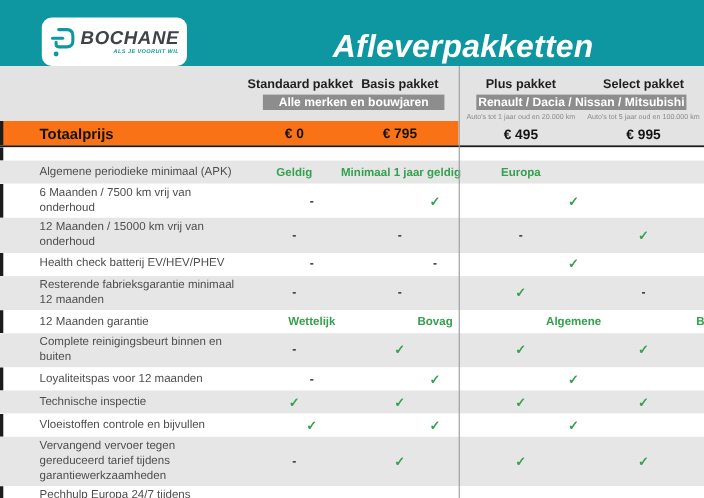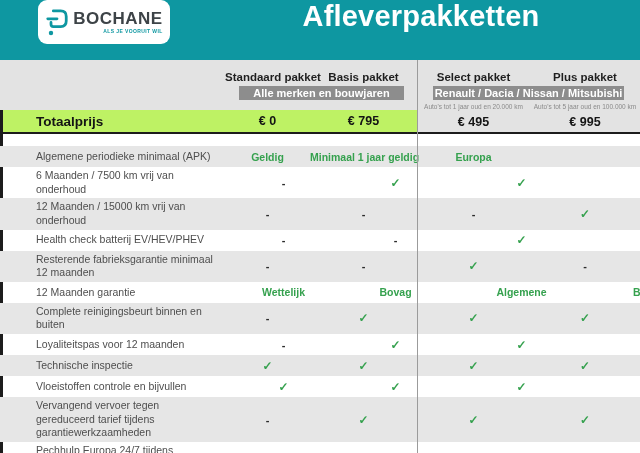--- a/index.html
+++ b/index.html
@@ -1,39 +1,39 @@
 <!DOCTYPE html>
 <html style="--teal: #0e97a1; --green: #35a14e; --band_gray: #8d8d8d; --zone_gray: #e3e3e3; --row_gray: #e6e6e6; --edge_black: #1c1c1c;"><head>
 <meta charset="utf-8">
 <style>
   html,body { margin:0; padding:0; background:#fff; }
   body { width:640px; height:453px; overflow:hidden; font-family:"Liberation Sans", sans-serif; }
   .page { width:640px; height:453px; display:flex; flex-direction:column; }
 
   
-  .topbar { height:60px; background:var(--teal); display:flex; align-items:flex-start; flex:none; }
+  .topbar { height:60px; background:var(--teal); display:flex; align-items:flex-end; flex:none;font-style:italic; }
   .logo-box { width:132px; height:44px; background:#fff; border-radius:9px; margin-left:38px;
               display:flex; align-items:center; justify-content:center; gap:4px; flex:none; }
   .logo-icon { width:24px; height:30px; flex:none; }
   .logo-text { display:flex; flex-direction:column; align-items:flex-end; }
   .logo-name { font-size:17px; font-weight:bold; color:#3d4347; letter-spacing:.5px; line-height:17px; }
   .logo-tag  { font-size:5px; font-weight:bold; color:var(--teal); letter-spacing:.4px; margin-top:1px; }
   .title { flex:1; text-align:center; margin:0; color:#fff; font-size:29px; font-weight:bold;
            letter-spacing:.2px; transform:translateX(16px); }
 
   
   .content { position:relative; flex:1; display:flex; flex-direction:column; border-bottom:2px solid var(--edge_black); }
   .vline { position:absolute; left:417px; top:0; bottom:0; width:1px; background:#9b9b9b; z-index:6; }
 
   
   .zone { display:flex; border-bottom:2px solid var(--edge_black); flex:none; }
   .zone-left { width:417px; flex:none; }
   .zl-gray { height:50px; background:var(--zone_gray); display:grid;
              grid-template-columns:225px 85px 107px; grid-template-rows:26px 14px; }
-  .zl-total { height:22px; background:#bef264; display:grid; grid-template-columns:225px 85px 107px;
+  .zl-total { height:22px; background:#f97316; display:grid; grid-template-columns:225px 85px 107px;
               align-items:center; box-shadow:inset 3px 0 0 var(--edge_black); }
   .zone-right { width:223px; flex:none; background:var(--zone_gray); }
   .zr-grid { display:grid; grid-template-columns:113px 110px; grid-template-rows:26px 14px 12px 20px; }
 
   .col-title { font-size:11.5px; font-weight:bold; color:#1f1f1f; text-align:center; align-self:end; padding-bottom:3px; white-space:nowrap; }
   .band { grid-row:2; background:var(--band_gray); color:#fff; font-weight:bold; font-size:11px;
           text-align:center; line-height:14px; white-space:nowrap; }
   .band-l { grid-column:2 / 4; margin:0 13px 0 14px; }
   .band-r { grid-column:1 / 3; margin:0 16px; }
   .subtext { font-size:6.5px; color:#8a8a8a; text-align:center; align-self:center; white-space:nowrap; }
@@ -85,22 +85,22 @@
           <div class="band band-l">Alle merken en bouwjaren</div>
         </div>
         <div class="zl-total">
           <div class="total-label">Totaalprijs</div>
           <div class="price">€ 0</div>
           <div class="price">€ 795</div>
         </div>
       </div>
       <div class="zone-right">
         <div class="zr-grid">
+          <div class="col-title">Plus pakket</div>
           <div class="col-title">Select pakket</div>
-          <div class="col-title">Plus pakket</div>
           <div class="band band-r">Renault / Dacia / Nissan / Mitsubishi</div>
           <div class="subtext">Auto's tot 1 jaar oud en 20.000 km</div>
           <div class="subtext">Auto's tot 5 jaar oud en 100.000 km</div>
           <div class="price">€ 495</div>
           <div class="price">€ 995</div>
         </div>
       </div>
     </div>
 
     <div class="gap"></div>

